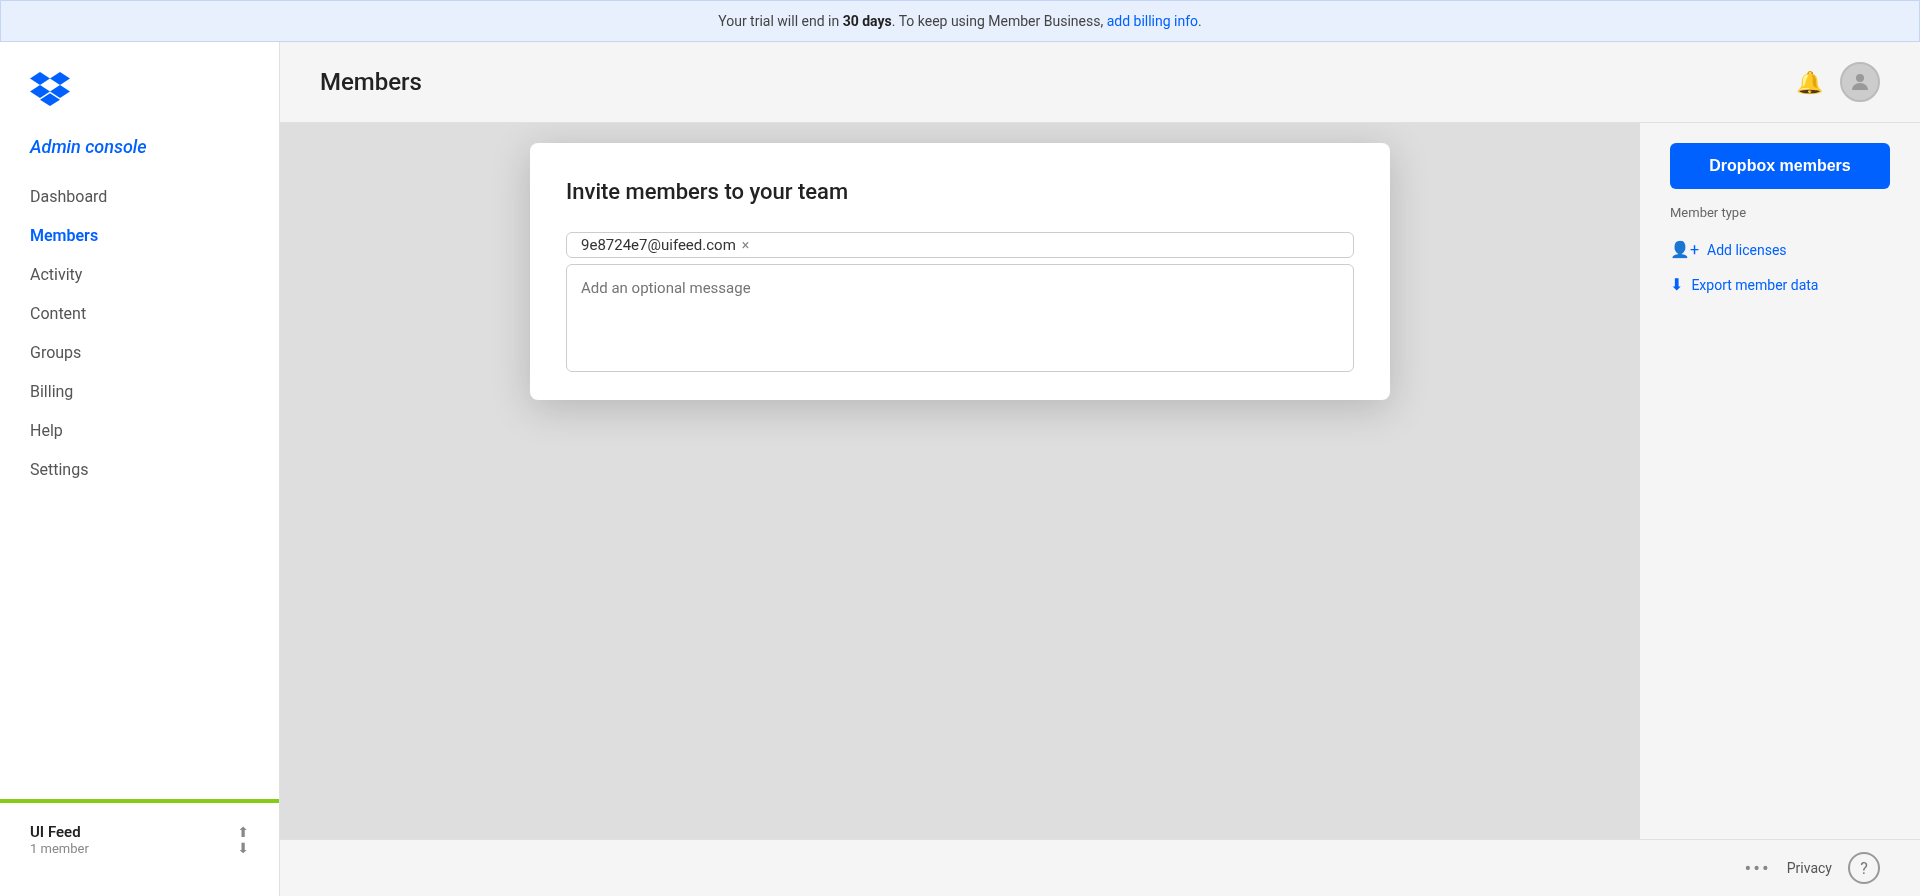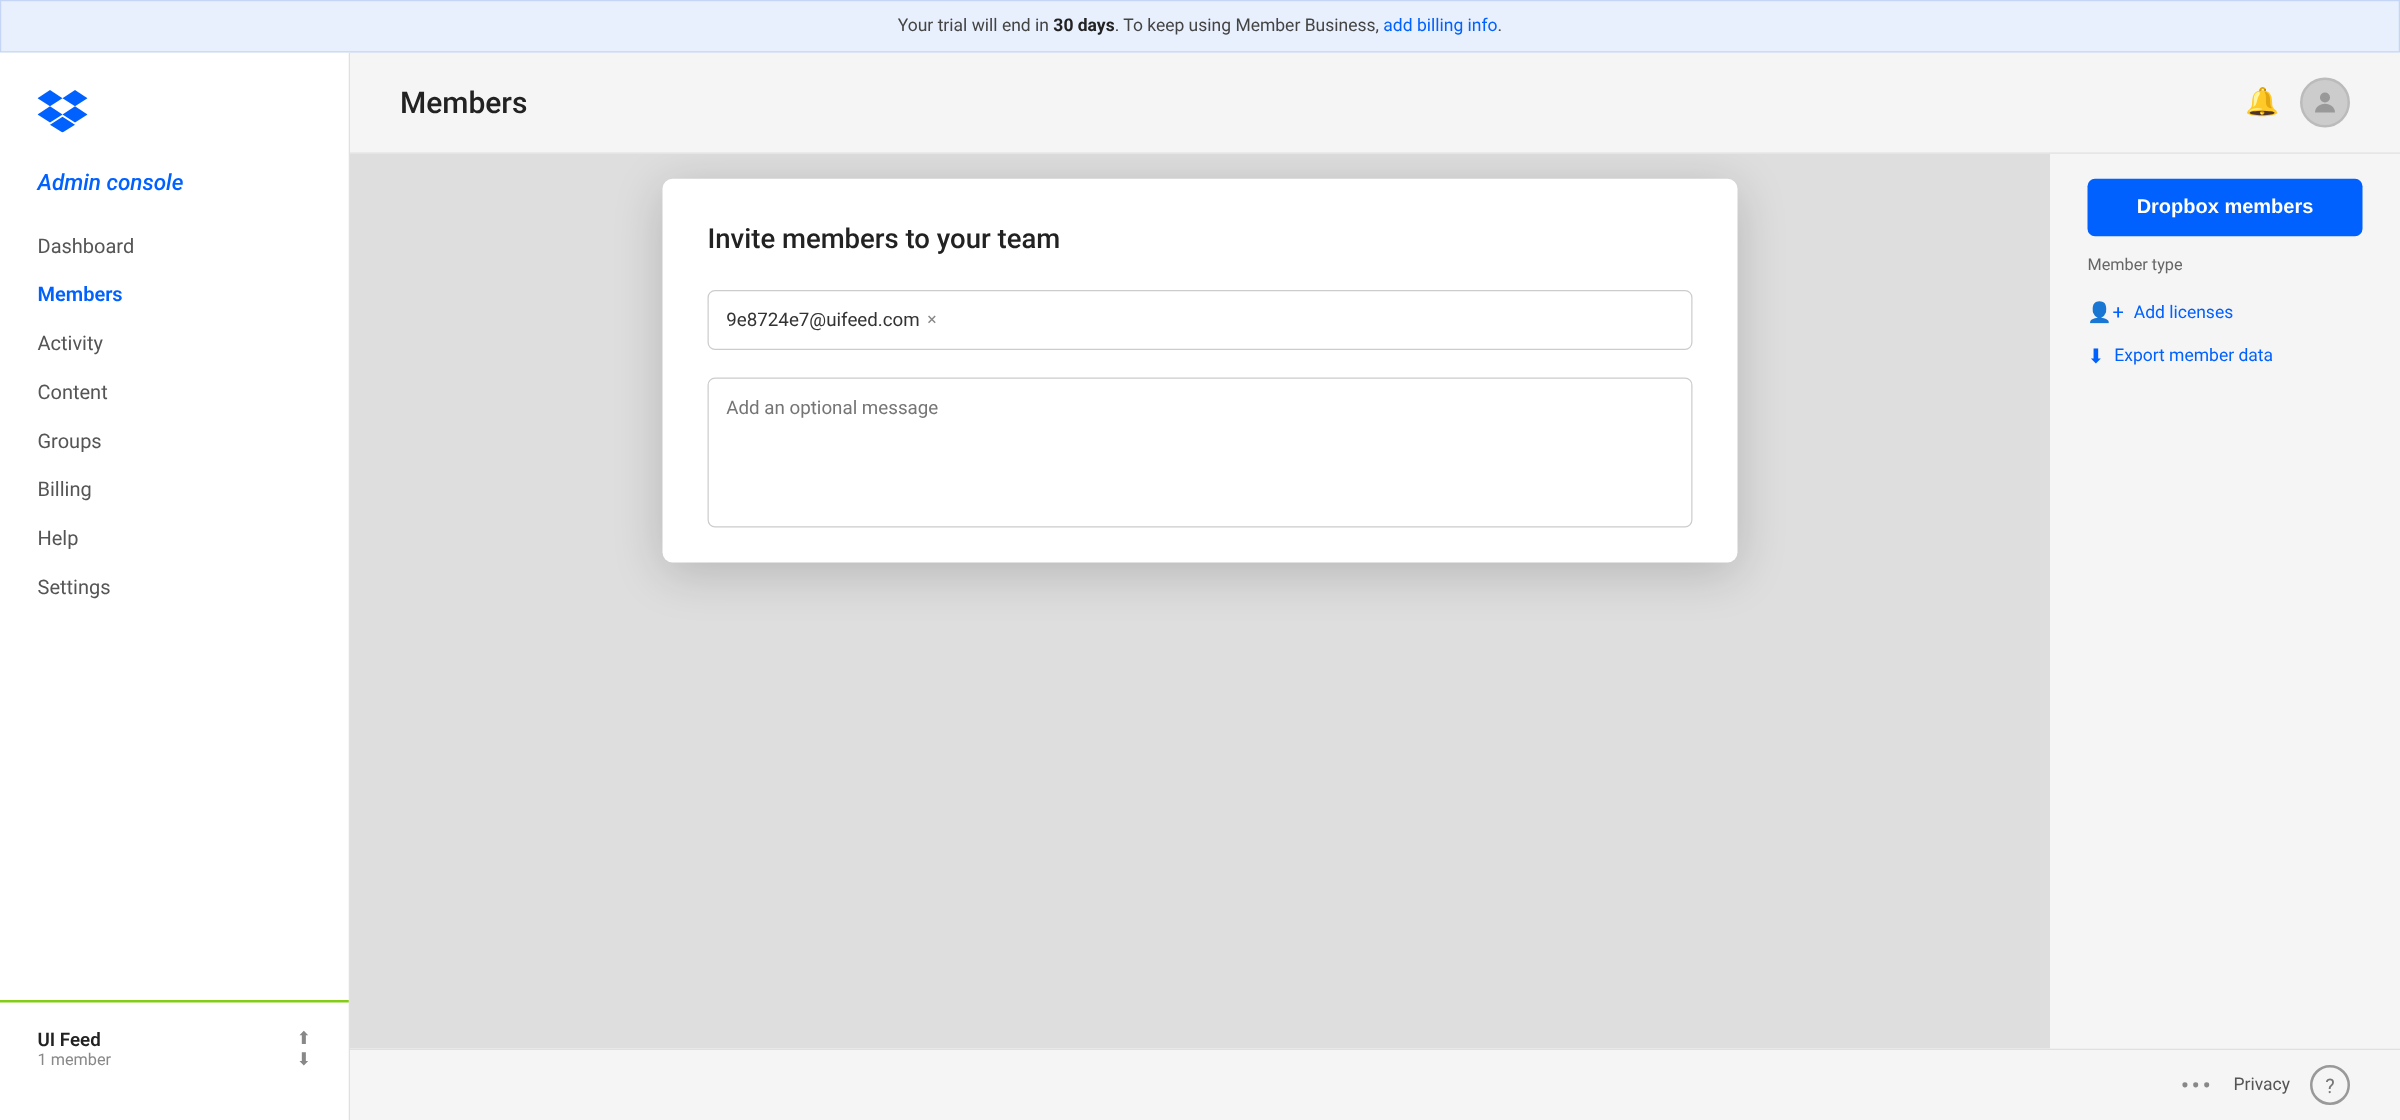--- a/index.html
+++ b/index.html
@@ -70,21 +70,21 @@
       color: #555;
       text-decoration: none;
       cursor: pointer;
     }
     .sidebar-nav-item.active {
       color: #0061fe;
       font-weight: 600;
     }
     .sidebar-footer {
       padding: 20px 30px;
-      border-top: 2px solid #84cc16;
+      border-top: 4px solid #84cc16;
     }
     .sidebar-workspace-name {
       font-size: 15px;
       font-weight: 600;
       color: #222;
     }
     .sidebar-workspace-members {
       font-size: 13px;
       color: #888;
     }
@@ -277,25 +277,25 @@
     }
     .modal-title {
       font-size: 22px;
       font-weight: 500;
       color: #222;
       margin-bottom: 28px;
     }
     .email-input-container {
       border: 1.5px solid #ccc;
       border-radius: 6px;
-      padding: 14px 14px;
+      padding: 3px 14px;
       display: flex;
       align-items: center;
       gap: 8px;
-      margin-bottom: 22px;
+      margin-bottom: 6px;
       background: #fff;
     }
     .email-chip {
       display: flex;
       align-items: center;
       gap: 6px;
       font-size: 15px;
       color: #333;
     }
     .email-chip-close {
@@ -304,21 +304,21 @@
       font-size: 14px;
     }
     .message-textarea {
       width: 100%;
       border: 1.5px solid #ccc;
       border-radius: 6px;
       padding: 14px;
       font-size: 15px;
       color: #000000;
       resize: none;
-      height: 120px;
+      height: 108px;
       outline: none;
       font-family: inherit;
     }
     .modal-footer {
       background: #f7f7f7;
       padding: 20px 36px;
       display: flex;
       justify-content: flex-end;
       gap: 12px;
       border-top: 1px solid #eee;

